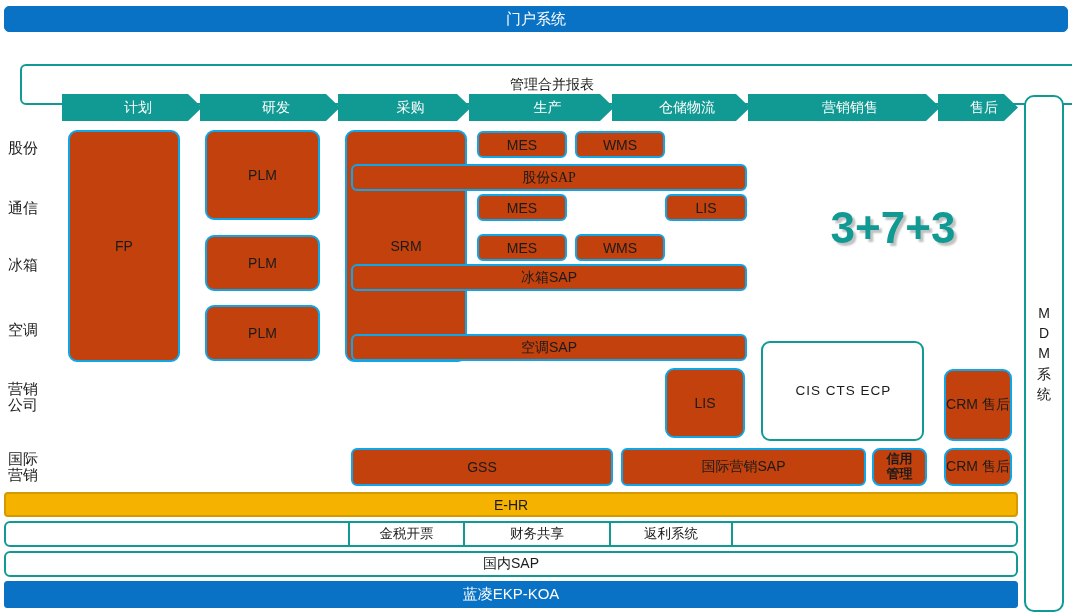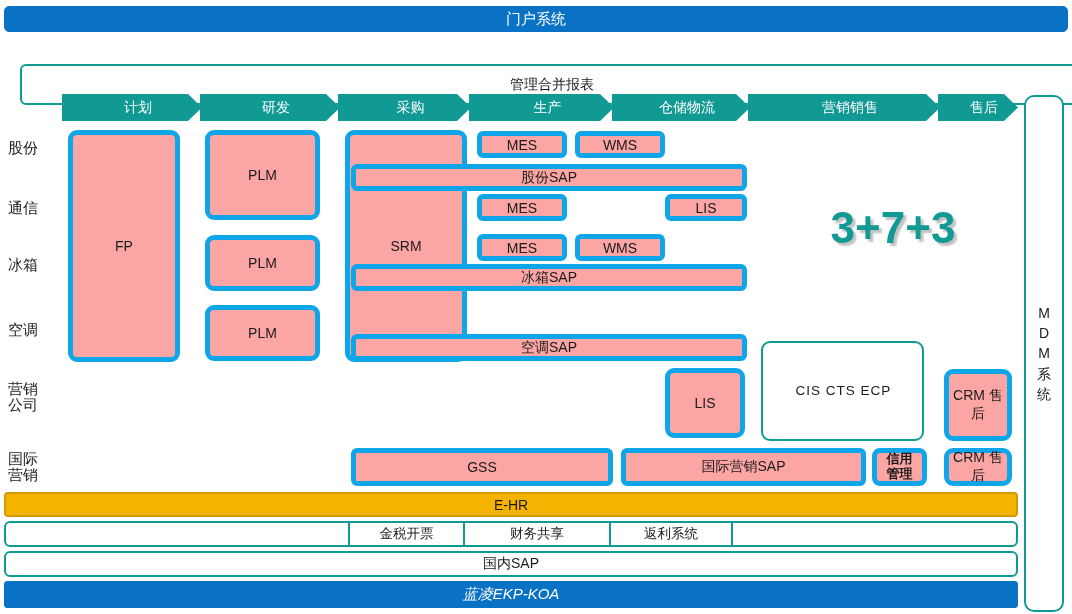--- a/index.html
+++ b/index.html
@@ -60,22 +60,22 @@
     align-items: center;
     justify-content: center;
     height: 27px;
     clip-path: polygon(0 0, calc(100% - 14px) 0, 100% 50%, calc(100% - 14px) 100%, 0 100%);
     padding-right: 10px;
     padding-left: 22px;
   }
 
   
   .box {
-    background: #fca5a5;
-    border: 5px solid #0ea5e9;
+    background: #c2410c;
+    border: 2px solid #0ea5e9;
     border-radius: 9px;
     color: #1b1b1b;
     font-size: 14px;
     display: flex;
     align-items: center;
     justify-content: center;
     text-align: center;
   }
   .box.small { font-size: 13px; border-radius: 8px; }
   .box.tight { border-radius: 6px; }
@@ -185,21 +185,21 @@
   <div class="abs box" style="left:68px; top:130px; width:112px; height:232px;">FP</div>
 
   <div class="abs box" style="left:205px; top:130px; width:115px; height:90px;">PLM</div>
   <div class="abs box" style="left:205px; top:235px; width:115px; height:56px;">PLM</div>
   <div class="abs box" style="left:205px; top:305px; width:115px; height:56px;">PLM</div>
 
   <div class="abs box" style="left:345px; top:130px; width:122px; height:232px; align-items:center;">SRM</div>
 
   <div class="abs box tight" style="left:477px; top:131px; width:90px; height:27px;">MES</div>
   <div class="abs box tight" style="left:575px; top:131px; width:90px; height:27px;">WMS</div>
-  <div class="abs box tight" style="left:351px; top:164px; width:396px; height:27px;">股份SAP</div>
+  <div class="abs box tight" style="left:351px; top:164px; width:396px; height:27px;font-family:Liberation Serif, serif;">股份SAP</div>
 
   <div class="abs box tight" style="left:477px; top:194px; width:90px; height:27px;">MES</div>
   <div class="abs box tight" style="left:665px; top:194px; width:82px; height:27px;">LIS</div>
 
   <div class="abs box tight" style="left:477px; top:234px; width:90px; height:27px;">MES</div>
   <div class="abs box tight" style="left:575px; top:234px; width:90px; height:27px;">WMS</div>
   <div class="abs box tight" style="left:351px; top:264px; width:396px; height:27px;">冰箱SAP</div>
 
   <div class="abs box tight" style="left:351px; top:334px; width:396px; height:27px;">空调SAP</div>
 
@@ -232,15 +232,15 @@
   <div class="abs fin-strip" style="left:4px; top:521px; width:1014px; height:26px;">
     <div class="fin-cell" style="width:344px;"></div>
     <div class="fin-cell" style="width:115px;">金税开票</div>
     <div class="fin-cell" style="width:146px;">财务共享</div>
     <div class="fin-cell" style="width:122px;">返利系统</div>
     <div class="fin-cell" style="flex:1;"></div>
   </div>
 
   <div class="abs bar-outline" style="left:4px; top:551px; width:1014px; height:26px;">国内SAP</div>
 
-  <div class="abs bar-blue" style="left:4px; top:581px; width:1014px; height:27px; border-radius:3px;font-style:italic;">蓝凌EKP-KOA</div>
+  <div class="abs bar-blue" style="left:4px; top:581px; width:1014px; height:27px; border-radius:3px;">蓝凌EKP-KOA</div>
 
 </div>
 
 </body></html>

